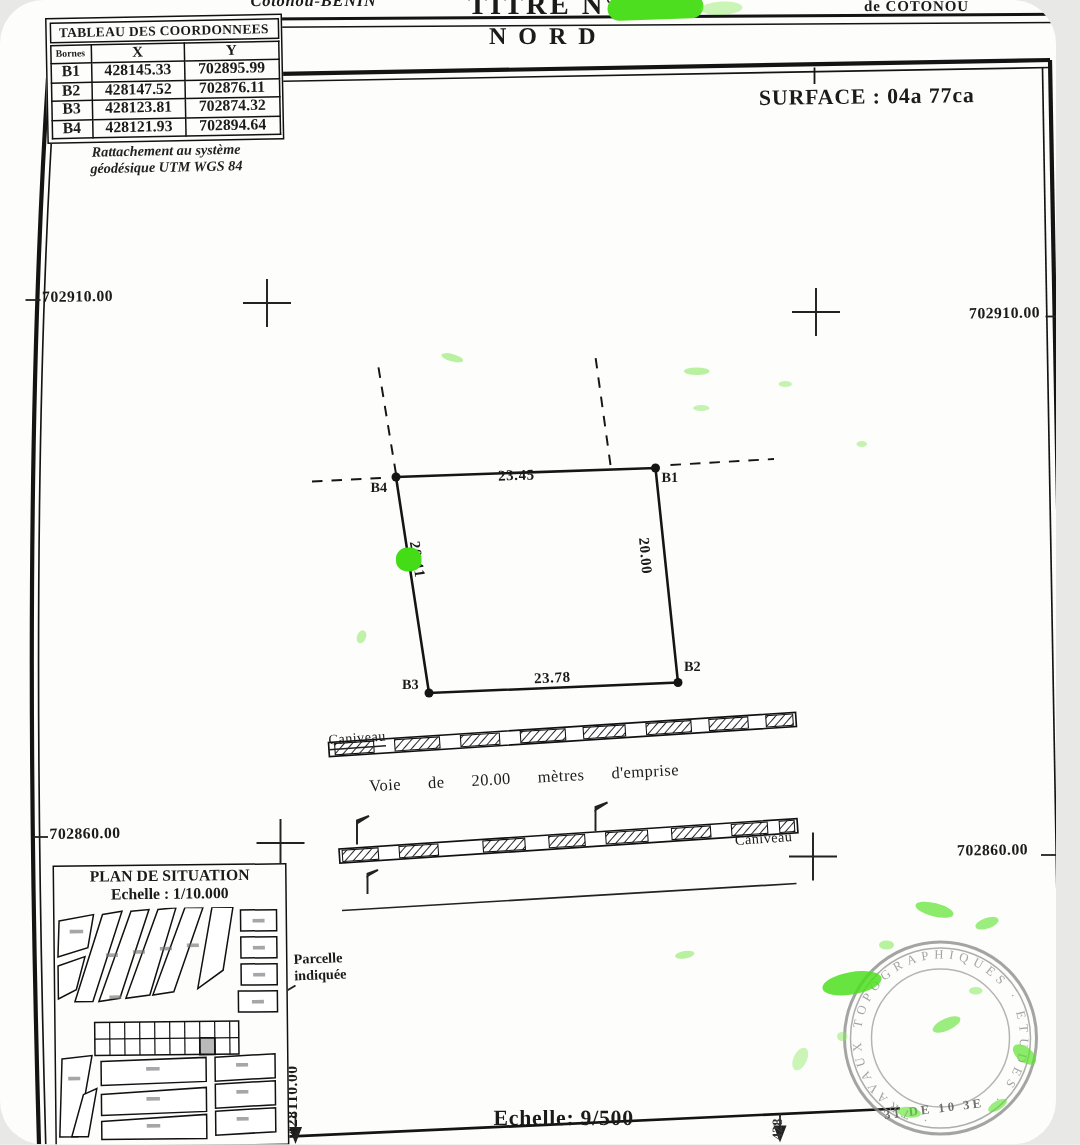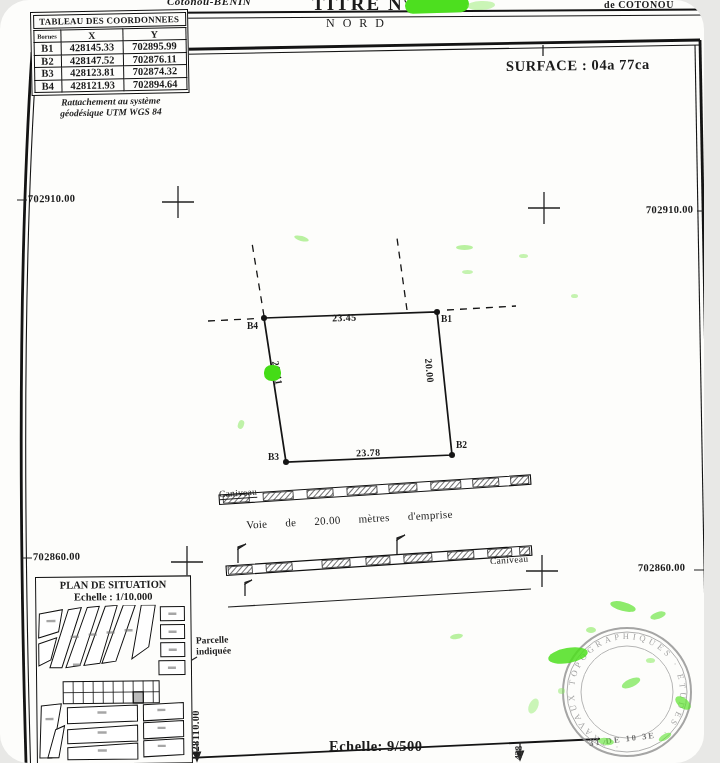--- a/index.html
+++ b/index.html
@@ -2,24 +2,24 @@
 <html><head>
 <meta charset="utf-8">
 <style>
   html,body{margin:0;padding:0;background:#e8e8e6;}
   .page{position:relative;width:704px;height:763px;background:#fdfdfb;overflow:hidden;
         font-family:"Liberation Serif",serif;color:#1b1b1b;border-radius:29px;}
   .abs{position:absolute;}
   
   .hdr-left{left:167px;top:-5px;font-size:11px;font-style:italic;font-weight:bold;letter-spacing:.5px;}
   .hdr-title{left:312px;top:-7px;font-size:19px;font-weight:bold;letter-spacing:2px;}
-  .hdr-right{left:604px;top:-1px;font-size:10px;font-weight:bold;letter-spacing:.6px;text-align:right;}
+  .hdr-right{left:576px;top:-1px;font-size:10px;font-weight:bold;letter-spacing:.6px;text-align:right;}
   .hdr-rule{left:178px;top:10px;width:542px;height:4px;border-top:2.2px solid #141414;
             border-bottom:1px solid #141414;transform:rotate(-0.35deg);}
-  .nord{left:326px;top:16px;font-size:12px;font-weight:normal;letter-spacing:8px;}
+  .nord{left:326px;top:16px;font-size:16px;font-weight:bold;letter-spacing:8px;}
   .surface{left:506px;top:57px;font-size:14.5px;font-weight:bold;letter-spacing:.6px;transform:rotate(-0.8deg);}
   
   .ctable{left:30px;top:12px;width:158px;transform:rotate(-1.1deg);transform-origin:0 0;}
   .ctable .outer{border:1.6px solid #111;padding:1.5px;background:#fdfdfb;}
   .ctable .title{border:1.3px solid #111;font-size:9px;font-weight:bold;text-align:center;
                  padding:1px 0;letter-spacing:.2px;}
   table.coords{border-collapse:collapse;width:100%;margin-top:1px;}
   table.coords td,table.coords th{border:1.1px solid #111;font-size:10.5px;font-weight:bold;
       text-align:center;padding:0 1px;line-height:11.5px;font-family:"Liberation Serif",serif;}
   table.coords th.bcol{font-size:6.5px;width:24px;}

